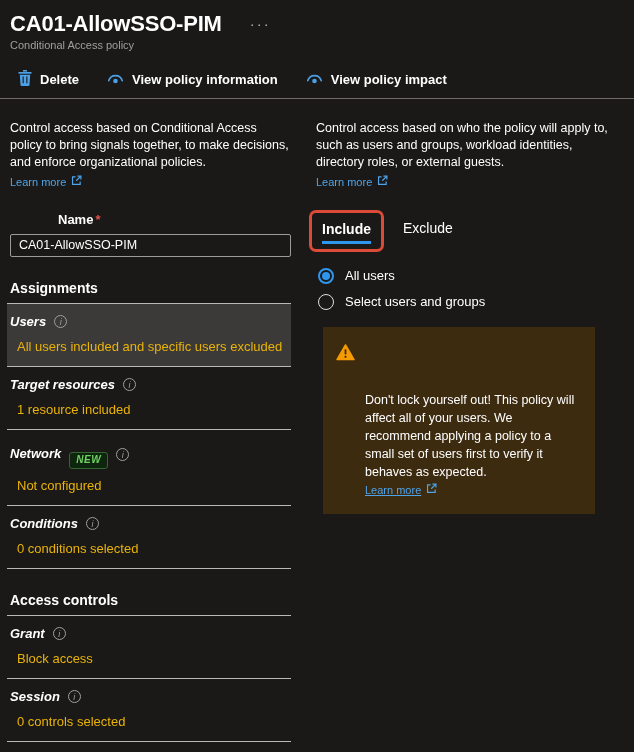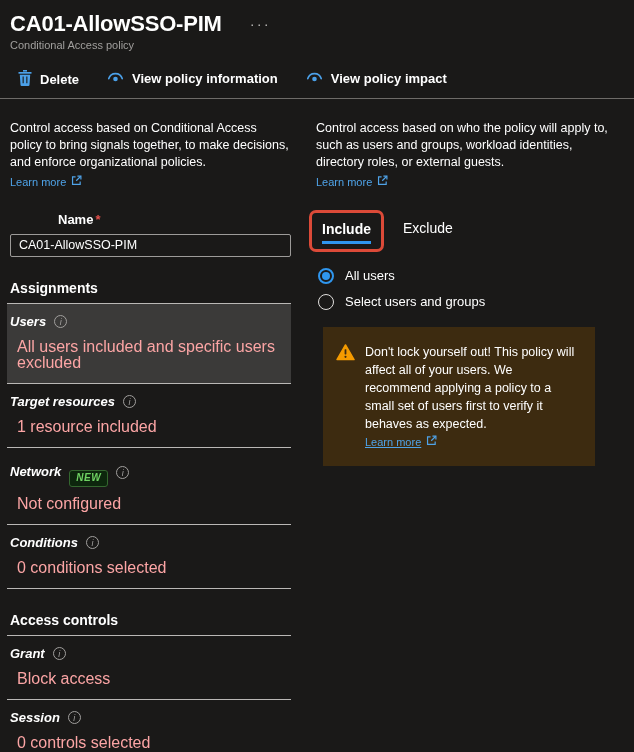--- a/index.html
+++ b/index.html
@@ -11,21 +11,21 @@
   }
   .page { width:634px; height:752px; position:relative; }
 
   
   .header { padding:12px 10px 0 10px; }
   .title-row { display:flex; align-items:flex-start; }
   .page-title { font-size:22px; font-weight:700; margin:0; letter-spacing:-0.2px; line-height:1.1; }
   .ellipsis-btn { margin-left:24px; margin-top:1px; color:#b5b3b1; font-size:15px; letter-spacing:2px; cursor:pointer; background:none; border:none; padding:2px 4px; font-family:inherit; }
   .subtitle { font-size:11px; color:#a19f9d; margin-top:3px; }
 
-  .toolbar { display:flex; align-items:flex-start; gap:28px; margin-top:15px; padding:4px 0 9px 8px; }
+  .toolbar { display:flex; align-items:center; gap:28px; margin-top:15px; padding:4px 0 9px 8px; }
   .toolbar-item { display:flex; align-items:center; gap:8px; font-size:13px; font-weight:600; color:#ffffff; cursor:pointer; background:none; border:none; font-family:inherit; padding:0; }
   .top-divider { height:1px; background:#6e6b68; }
 
   
   .columns { display:flex; padding-left:10px; margin-top:21px; }
   .col-left  { width:281px; flex:none; }
   .col-right { width:292px; flex:none; margin-left:25px; }
 
   .desc { font-size:12.5px; line-height:17px; margin:0; color:#ffffff; }
   .learn-more { display:inline-flex; align-items:center; gap:5px; color:#4fa3e8; font-size:11px; margin-top:4px; text-decoration:none; cursor:pointer; }
@@ -39,21 +39,21 @@
     font-size:12.5px; padding:0 8px; font-family:inherit; }
 
   
   .section-heading { font-size:14px; font-weight:600; margin-top:23px; }
   .divider { height:1px; background:#bab8b6; margin-left:-3px; }
   .section-heading + .divider { margin-top:7px; }
 
   .policy-item { margin-left:-3px; padding:10px 3px 11px 3px; cursor:pointer; }
   .policy-item.on { background:#3b3a39; }
   .item-label-row { display:flex; align-items:center; gap:8px; font-size:13px; font-weight:600; line-height:16px;font-style:italic; }
-  .item-value { display:inline-block; margin-top:9px; margin-left:7px; font-size:16px; color:#fca5a5; line-height:16px; cursor:pointer; }
+  .item-value { display:inline-block; margin-top:9px; margin-left:7px; font-size:13px; color:#eab308; line-height:16px; cursor:pointer; }
 
   .info-icon { width:13px; height:13px; border:1px solid #a19f9d; border-radius:50%;
     color:#a19f9d; font-size:9px; line-height:13px; text-align:center; font-weight:400;
     display:inline-block; box-sizing:border-box; }
   .new-badge { background:#0d260d; border:1px solid #34672f; color:#6fd263; font-size:10px;
     font-weight:700; letter-spacing:0.5px; padding:1px 6px 2px; border-radius:3px; line-height:12px;margin-top:12px; }
 
   
   .tabs { display:flex; align-items:flex-start; margin-top:20px; }
   .tab-annotation { border:3px solid #dc4a38; border-radius:7px; padding:7px 10px 5px; margin-left:-7px; }
@@ -66,21 +66,21 @@
   .radio-row { display:flex; align-items:center; gap:11px; height:26px; font-size:13px; cursor:pointer; padding-left:2px; }
   .radio { width:16px; height:16px; border-radius:50%; border:1.5px solid #e1dfdd; box-sizing:border-box; position:relative; flex:none; }
   .radio-row.on .radio { border-color:#2f96ee; border-width:2px; }
   .radio-row.on .radio::after { content:""; position:absolute; left:50%; top:50%; width:8px; height:8px;
     margin:-4px 0 0 -4px; border-radius:50%; background:#2f96ee; }
 
   
   .warning { margin-top:12px; margin-left:7px; box-sizing:border-box; width:272px;
     background:#3d2b10; padding:16px 14px 15px 13px; display:flex; gap:10px; }
   .warning-icon { flex:none; margin-top:1px; }
-  .warning-text { font-size:12.5px; line-height:18px; color:#ffffff; }
+  .warning-text { font-size:12.5px; line-height:18px; color:#ffffff;margin-top:48px; }
   .warning-text .learn-more { margin-top:0; }
 </style>
 </head>
 <body>
 
 <div class="page">
 
   <div class="header">
     <div class="title-row">
       <h1 class="page-title">CA01-AllowSSO-PIM</h1>

